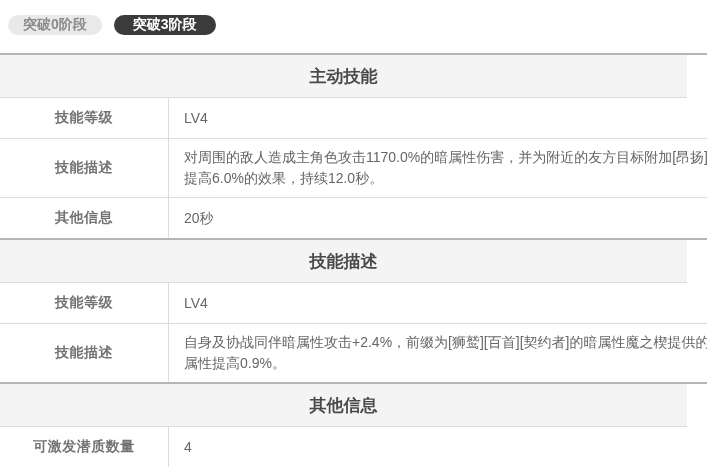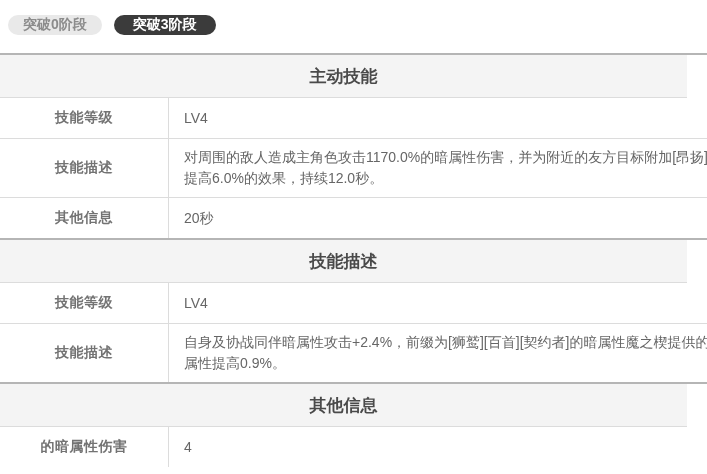--- a/index.html
+++ b/index.html
@@ -119,18 +119,18 @@
         </div>
         <div class="row multi">
           <div class="cell-label">技能描述</div>
           <div class="cell-value">自身及协战同伴暗属性攻击+2.4%，前缀为[狮鹫][百首][契约者]的暗属性魔之楔提供的
 属性提高0.9%。</div>
         </div>
       </div>
       <div class="tbl">
         <div class="thead">其他信息</div>
         <div class="row single">
-          <div class="cell-label">的暗属性伤害</div>
+          <div class="cell-label">可激发潜质数量</div>
           <div class="cell-value">4</div>
         </div>
       </div>
     </div>
 </div>
 
 </body></html>

